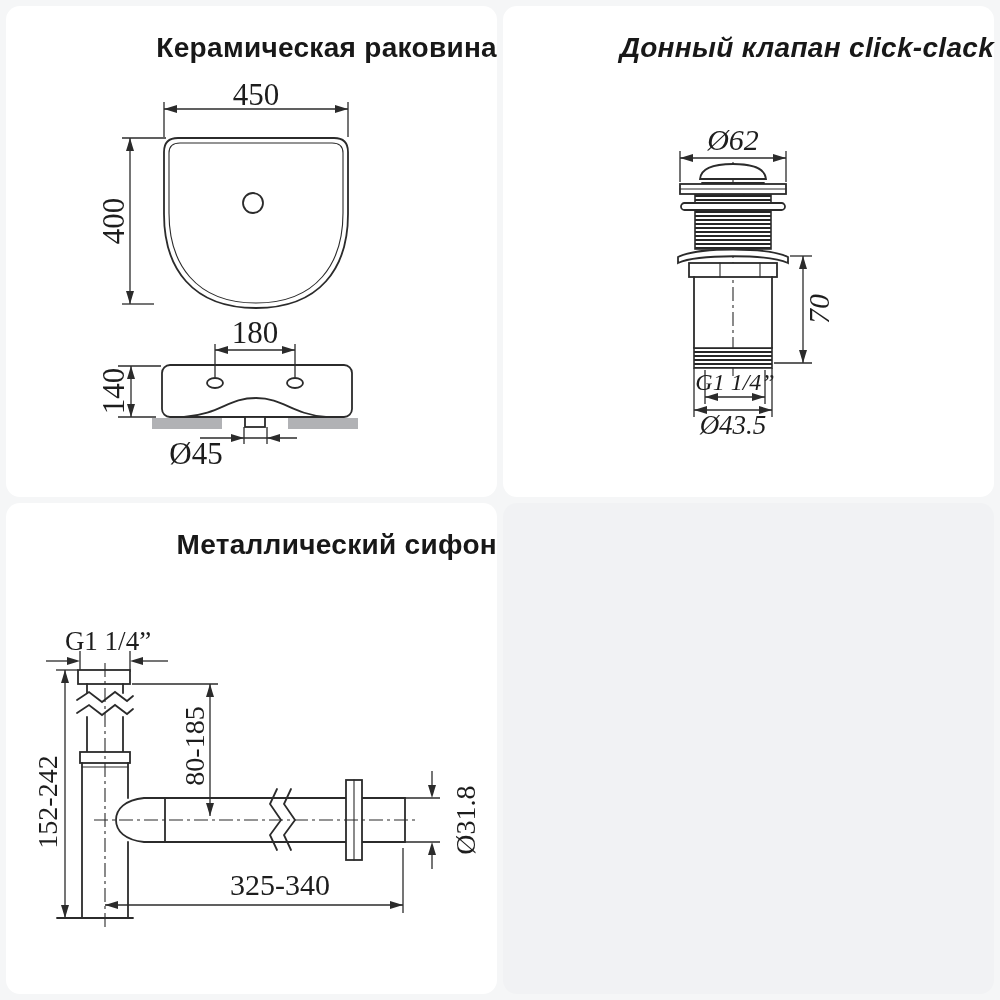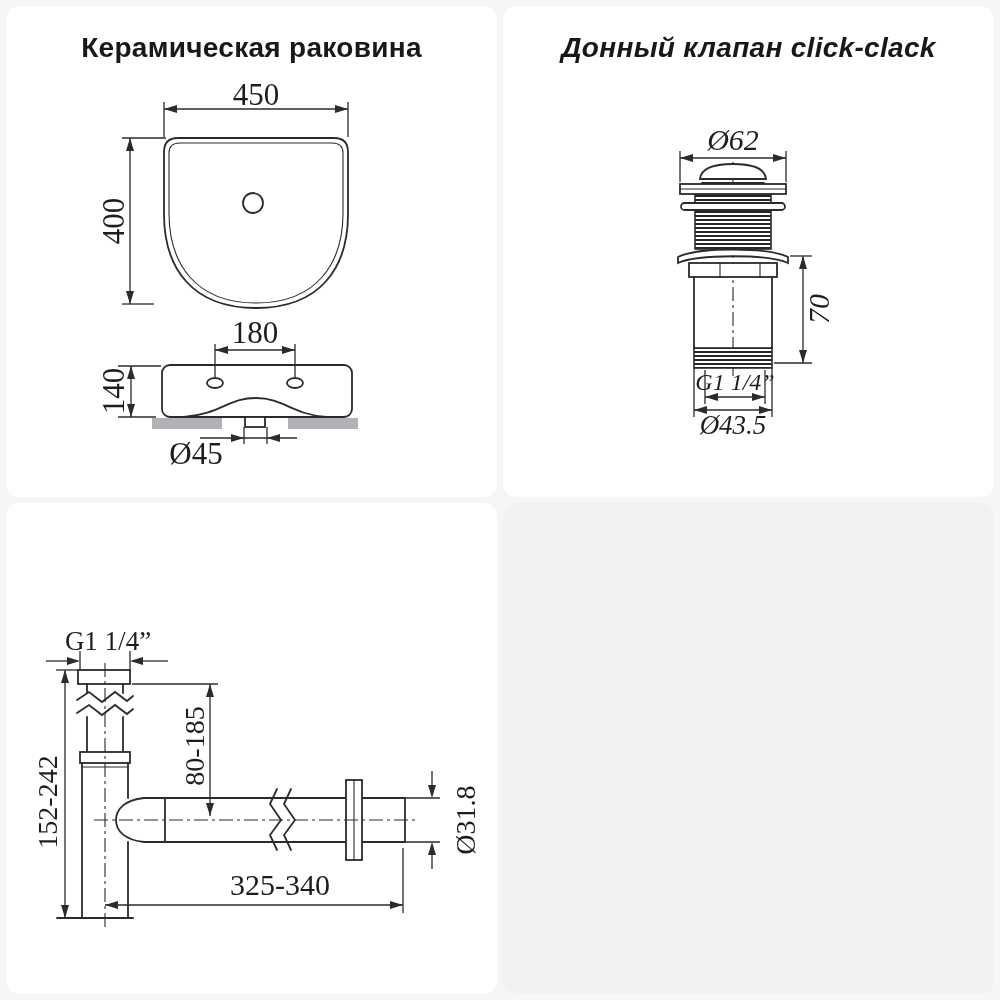--- a/index.html
+++ b/index.html
@@ -19,21 +19,21 @@
   #card-sink{left:6px;top:6px;}
   #card-valve{left:503px;top:6px;font-style:italic;}
   #card-siphon{left:6px;top:503px;}
   #placeholder{
     position:absolute;left:503px;top:503px;
     width:491px;height:491px;
     background:#f1f2f4;border-radius:14px;
   }
   .card h2{
     margin:0;position:absolute;top:26px;left:0;width:100%;
-    text-align:center;
+    text-align:right;
     font-size:28px;font-weight:700;color:#181818;
     letter-spacing:.3px;
   }
   .card svg{position:absolute;left:0;top:0;}
   
   .ln{stroke:#2b2b2b;stroke-width:1.8;fill:none;stroke-linecap:round;}
   .lnf{stroke:#2b2b2b;stroke-width:1.8;fill:#ffffff;}
   .dim{stroke:#2b2b2b;stroke-width:1.3;fill:none;}
   .arr{fill:#2b2b2b;stroke:none;}
   .cl{stroke:#2b2b2b;stroke-width:1.1;fill:none;stroke-dasharray:14 4 3 4;}
@@ -171,20 +171,21 @@
       <line class="dim" x1="269" y1="362" x2="269" y2="411"></line>
       <line class="dim" x1="191" y1="404" x2="269" y2="404"></line>
       <polygon class="arr" points="191,404 204,400 204,408"></polygon>
       <polygon class="arr" points="269,404 256,400 256,408"></polygon>
       <text class="dtxt" x="230" y="428" font-size="27" text-anchor="middle">Ø43.5</text>
     </g>
   </svg>
 </section>
 
 <section class="card" id="card-siphon">
+  <h2>Металлический сифон</h2>
   <svg width="491" height="491" viewBox="0 0 491 491">
 
     <g>
       <text class="dtxt" x="102" y="147" font-size="27" text-anchor="middle">G1 1/4”</text>
       <line class="dim" x1="74" y1="148" x2="74" y2="169"></line>
       <line class="dim" x1="124" y1="148" x2="124" y2="169"></line>
       <line class="dim" x1="40" y1="158" x2="61" y2="158"></line>
       <polygon class="arr" points="74,158 61,154 61,162"></polygon>
       <line class="dim" x1="137" y1="158" x2="162" y2="158"></line>
       <polygon class="arr" points="124,158 137,154 137,162"></polygon>

